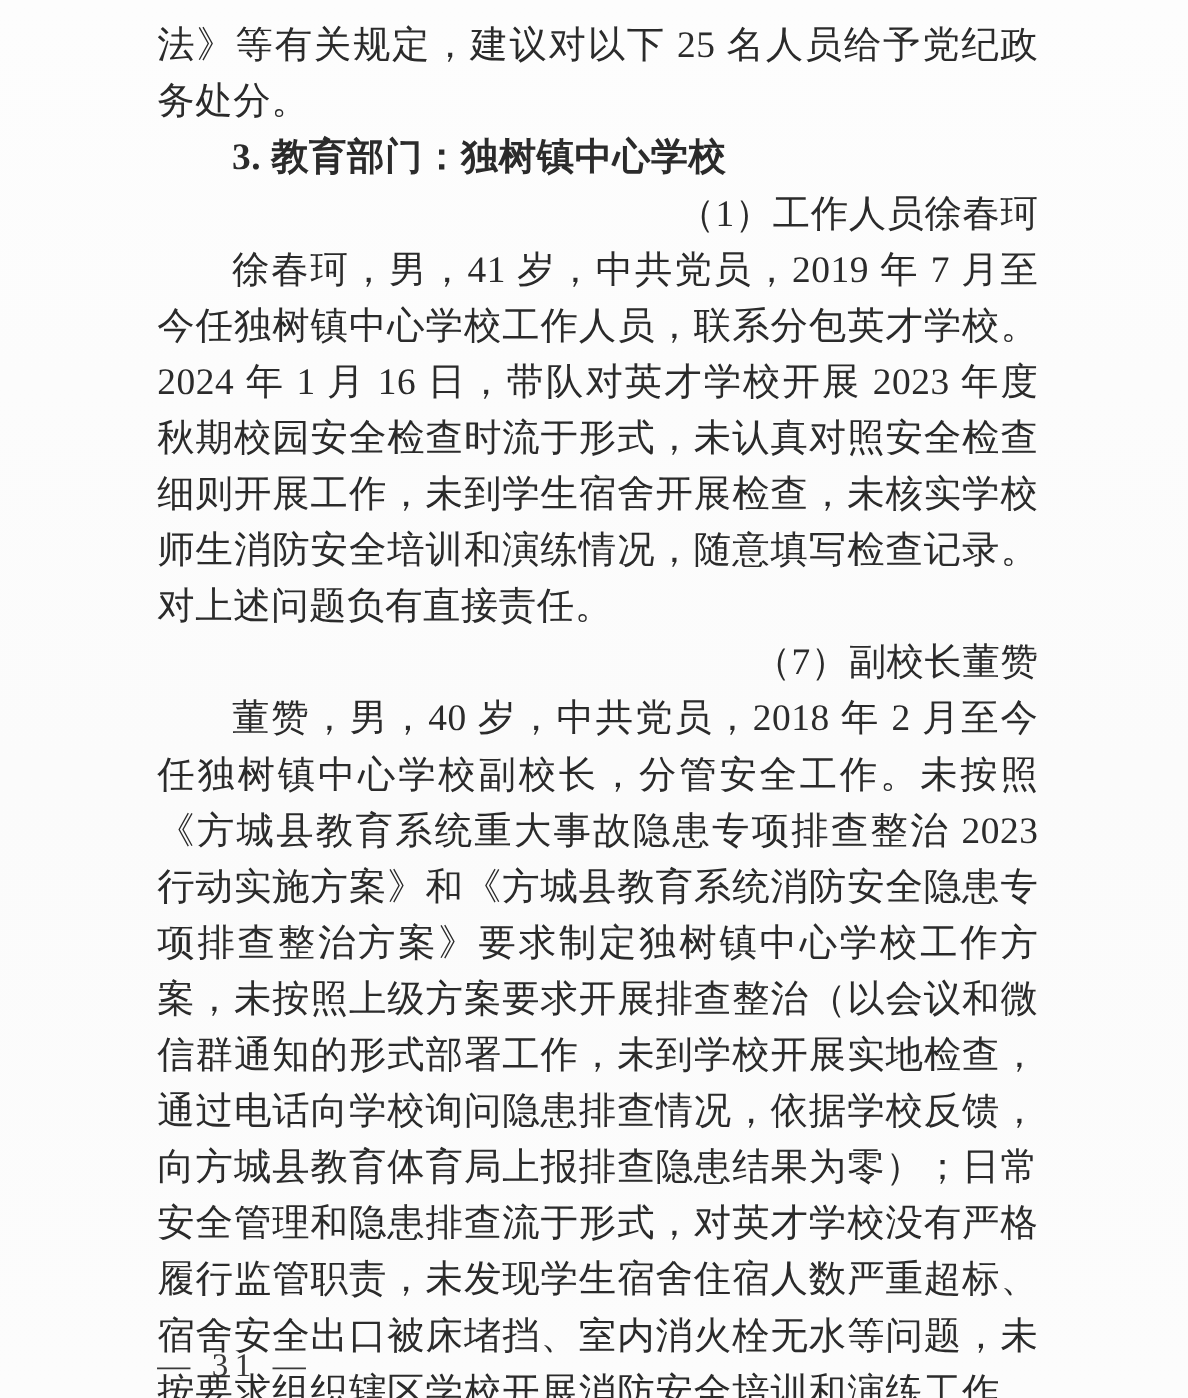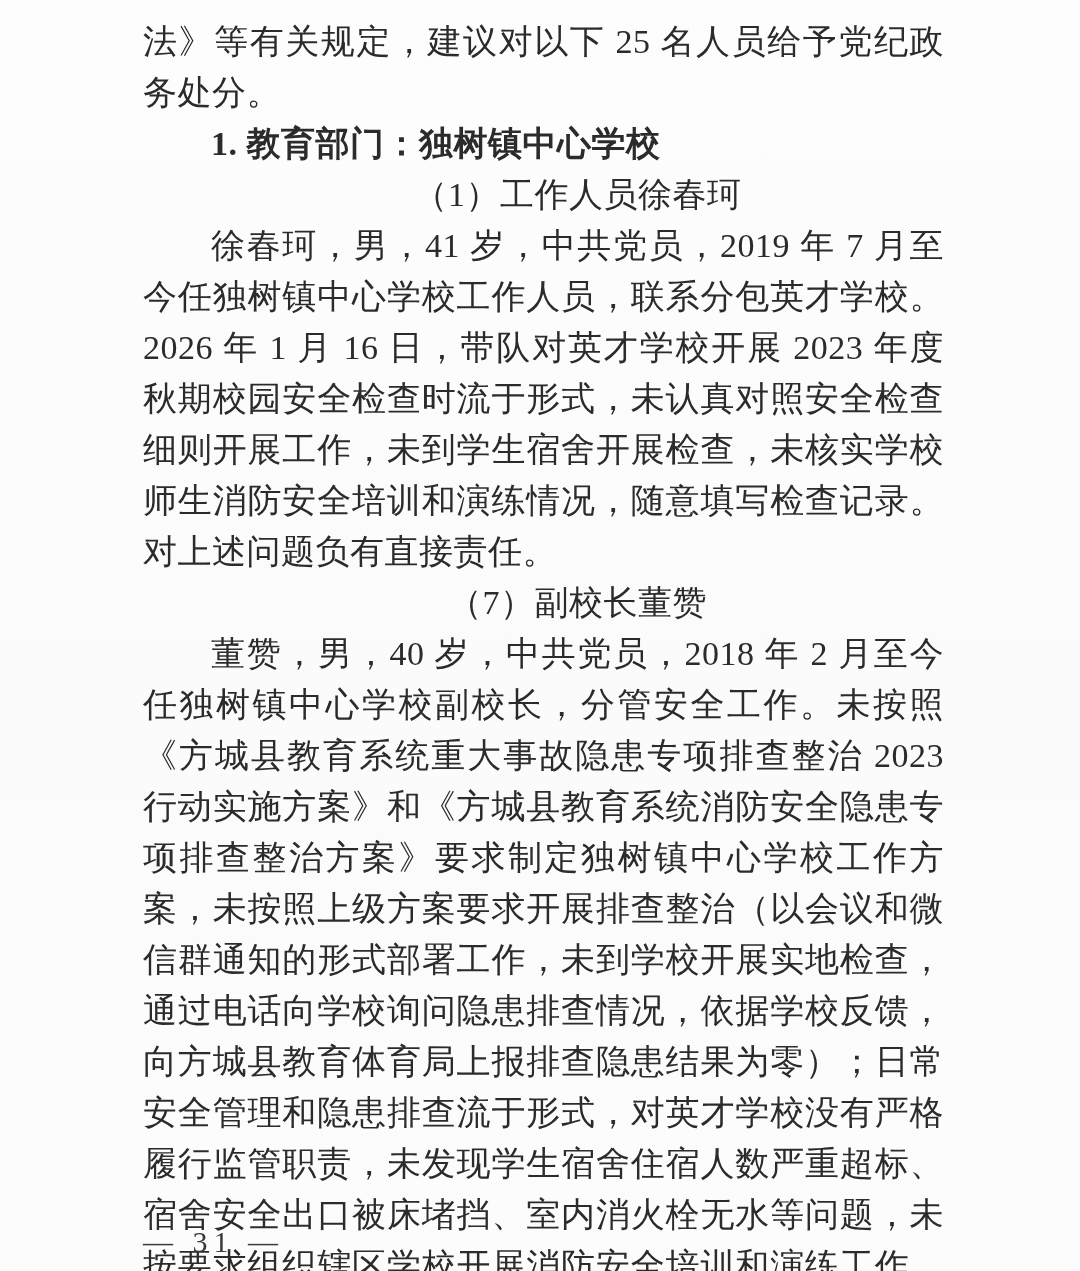--- a/index.html
+++ b/index.html
@@ -35,39 +35,39 @@
   .doc p.indent {
     text-indent: 2em;
   }
   .doc p.heading {
     font-weight: bold;
     text-indent: 2em;
     text-align: left;
   }
   .doc p.subheading {
     text-indent: 2em;
-    text-align: center;
+    text-align: right;
   }
   .footer {
     position: absolute;
     left: 143px;
     top: 1224px;
     font-size: 30px;
     line-height: 36px;
     color: #3a3a3a;
     letter-spacing: 6px;
     text-align: left;
   }
 </style>
 </head>
 <body>
 
 <div class="page">
   <div class="doc">
     <p>法》等有关规定，建议对以下 25 名人员给予党纪政务处分。</p>
-    <p class="heading">1. 教育部门：独树镇中心学校</p>
+    <p class="heading">3. 教育部门：独树镇中心学校</p>
     <p class="subheading">（1）工作人员徐春珂</p>
-    <p class="indent">徐春珂，男，41 岁，中共党员，2019 年 7 月至今任独树镇中心学校工作人员，联系分包英才学校。2026 年 1 月 16 日，带队对英才学校开展 2023 年度秋期校园安全检查时流于形式，未认真对照安全检查细则开展工作，未到学生宿舍开展检查，未核实学校师生消防安全培训和演练情况，随意填写检查记录。对上述问题负有直接责任。</p>
+    <p class="indent">徐春珂，男，41 岁，中共党员，2019 年 7 月至今任独树镇中心学校工作人员，联系分包英才学校。2024 年 1 月 16 日，带队对英才学校开展 2023 年度秋期校园安全检查时流于形式，未认真对照安全检查细则开展工作，未到学生宿舍开展检查，未核实学校师生消防安全培训和演练情况，随意填写检查记录。对上述问题负有直接责任。</p>
     <p class="subheading">（7）副校长董赞</p>
     <p class="indent">董赞，男，40 岁，中共党员，2018 年 2 月至今任独树镇中心学校副校长，分管安全工作。未按照《方城县教育系统重大事故隐患专项排查整治 2023 行动实施方案》和《方城县教育系统消防安全隐患专项排查整治方案》要求制定独树镇中心学校工作方案，未按照上级方案要求开展排查整治（以会议和微信群通知的形式部署工作，未到学校开展实地检查，通过电话向学校询问隐患排查情况，依据学校反馈，向方城县教育体育局上报排查隐患结果为零）；日常安全管理和隐患排查流于形式，对英才学校没有严格履行监管职责，未发现学生宿舍住宿人数严重超标、宿舍安全出口被床堵挡、室内消火栓无水等问题，未按要求组织辖区学校开展消防安全培训和演练工作。对上述问题负有直接责任。</p>
   </div>
   <div class="footer">— 31 —</div>
 </div>
 
 </body></html>

